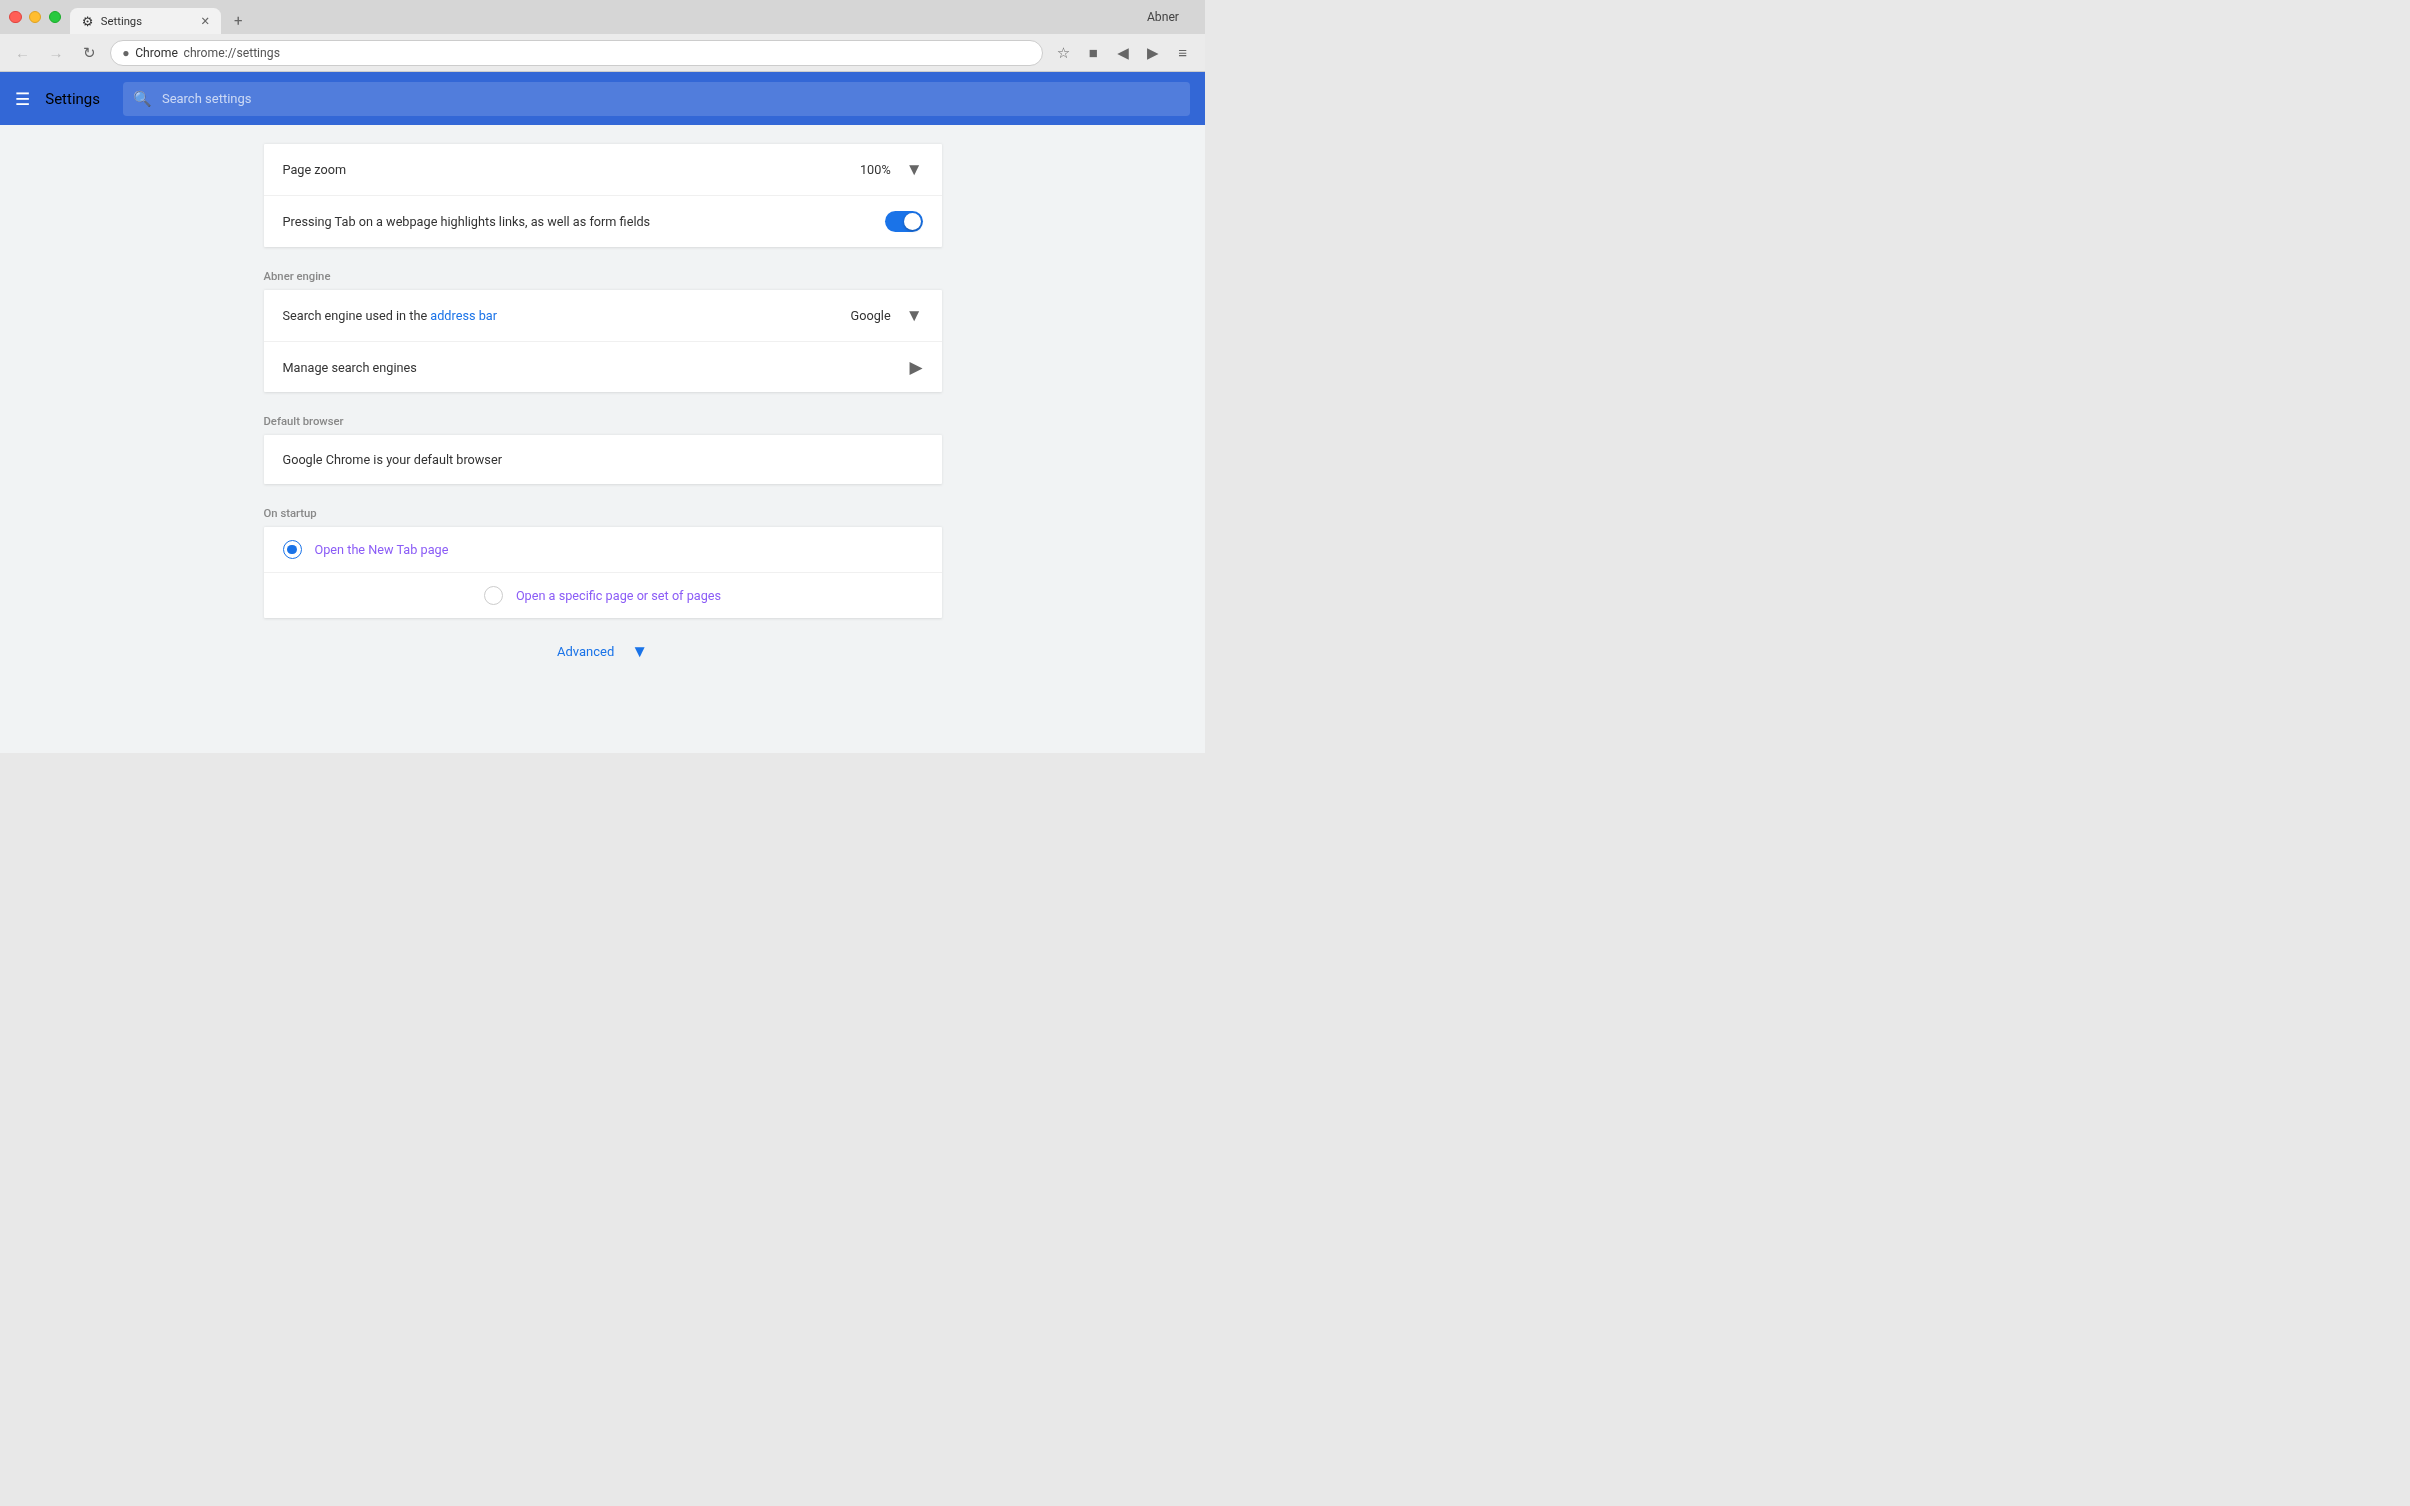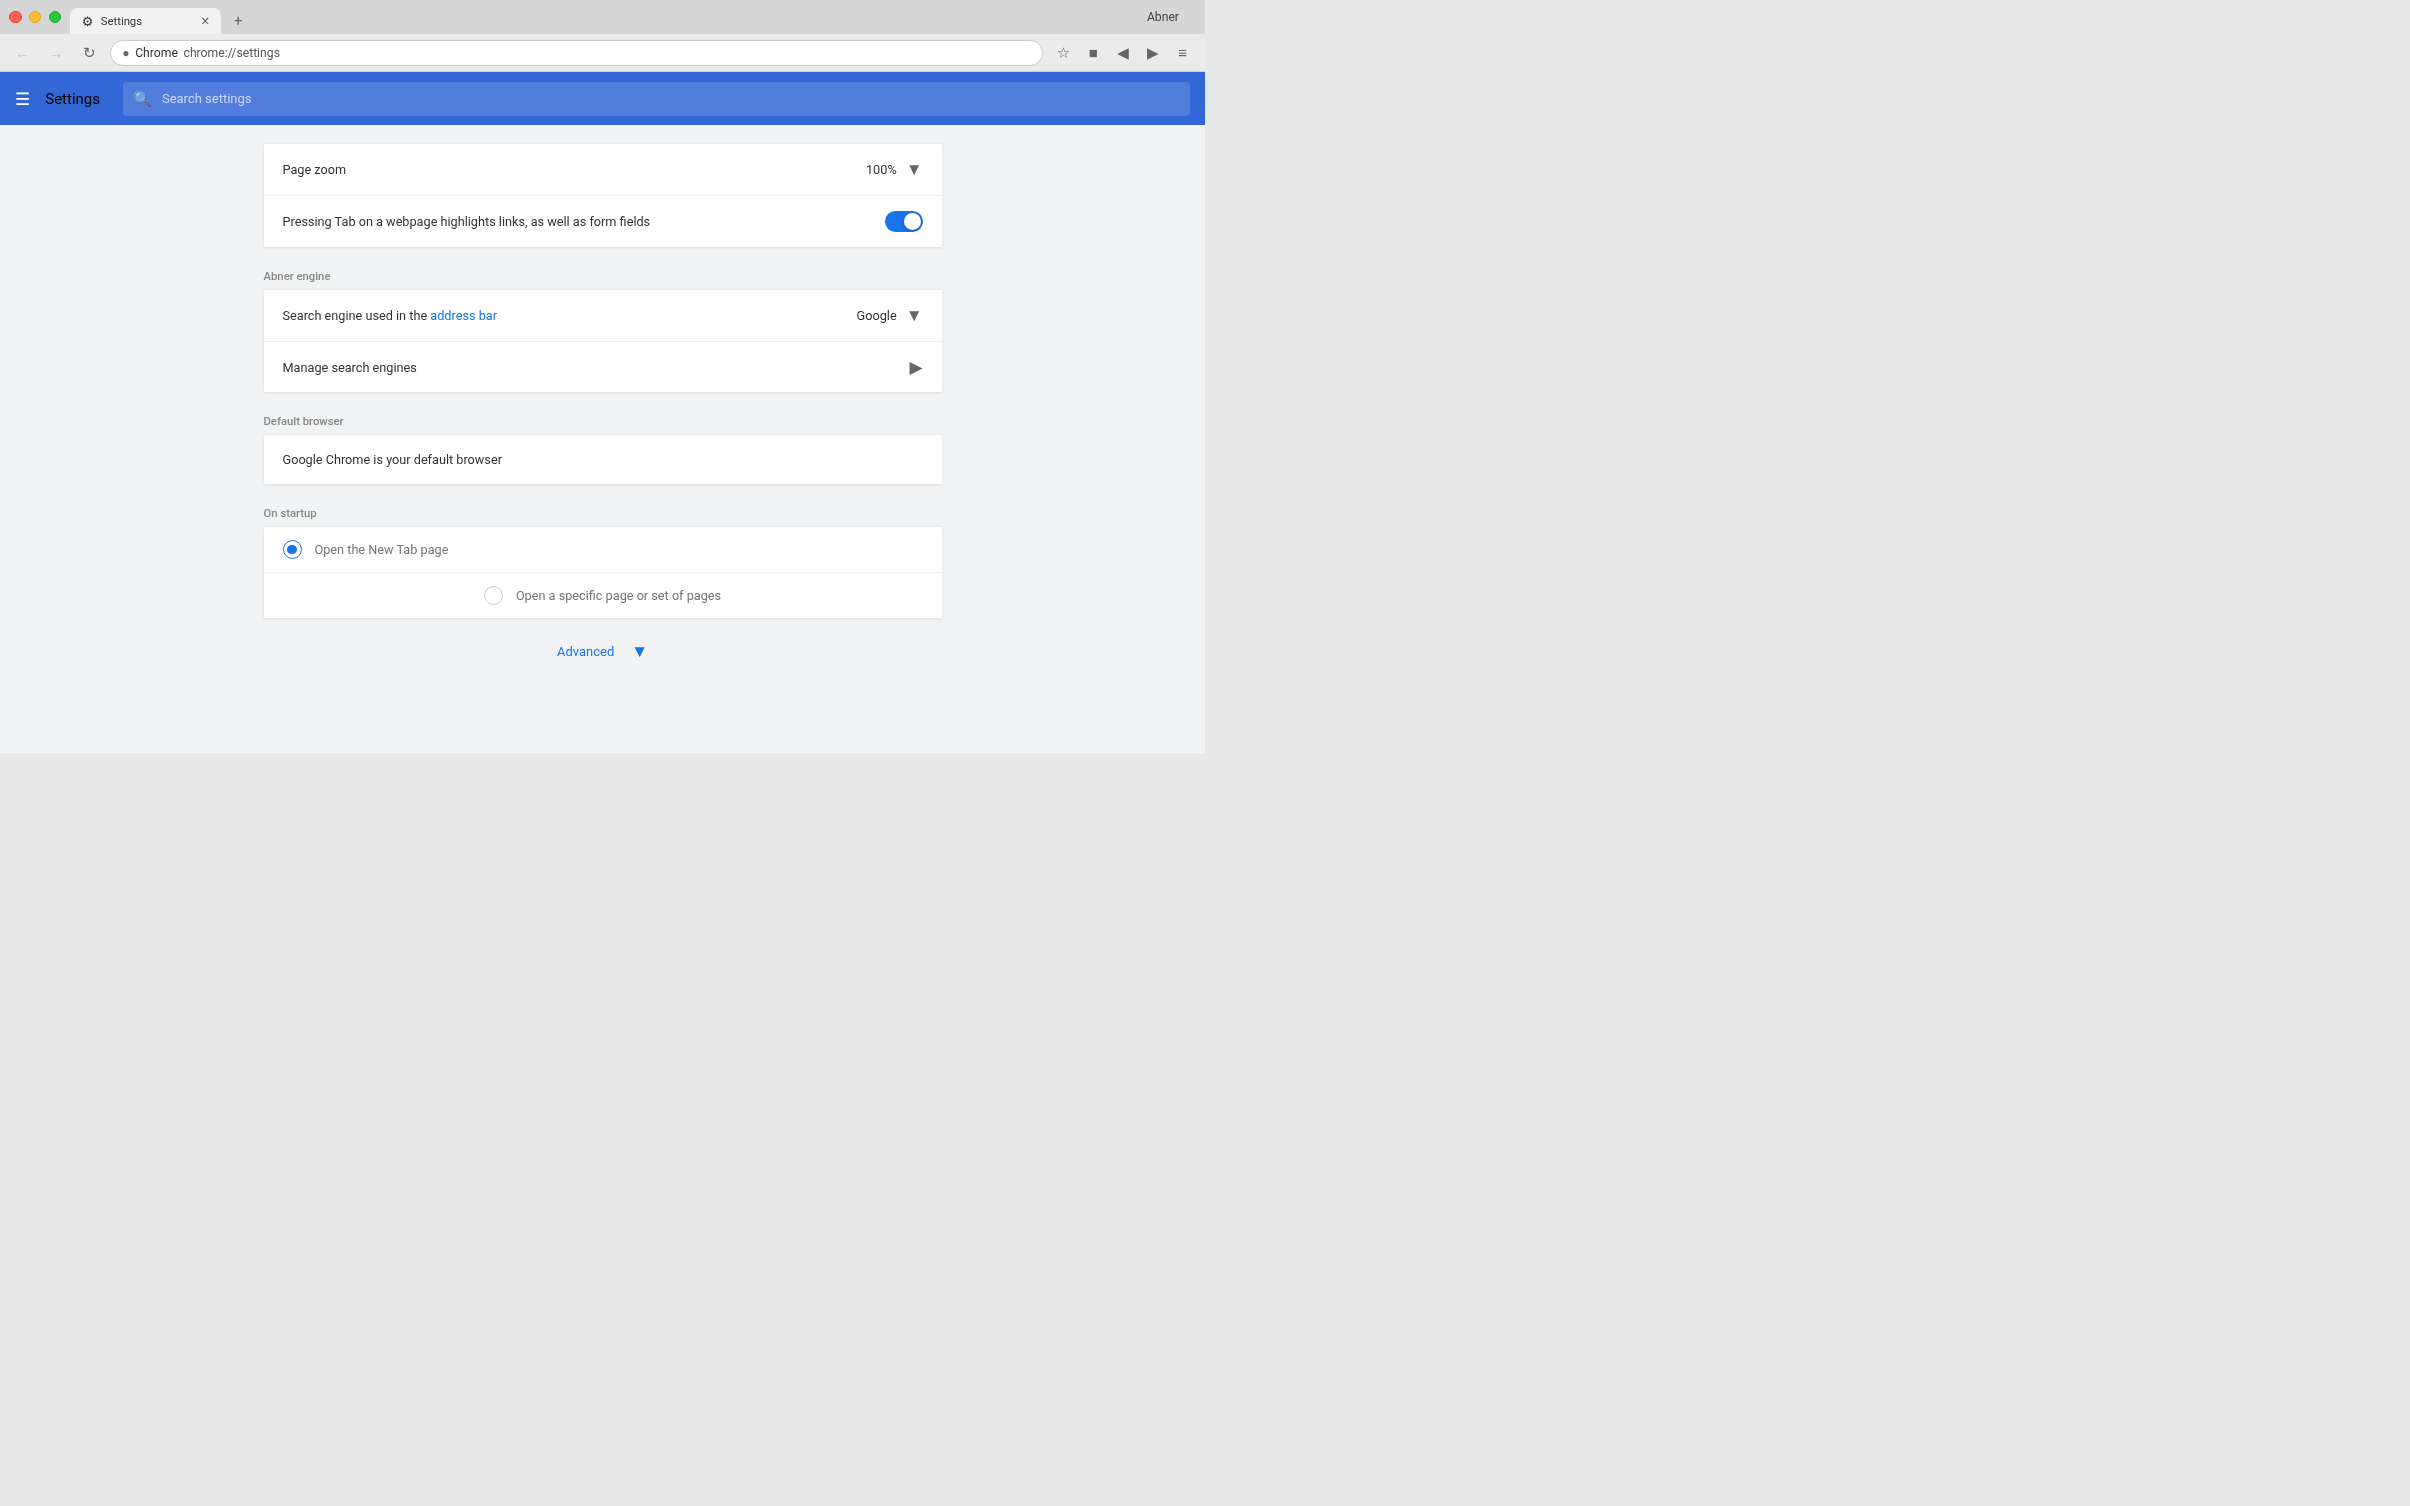--- a/index.html
+++ b/index.html
@@ -153,21 +153,21 @@
       font-size: 12.7px;
       color: #333;
     }
     .settings-row-label .link-text {
       color: #1a73e8;
       text-decoration: none;
     }
     .settings-dropdown {
       display: flex;
       align-items: center;
-      gap: 9px;
+      gap: 15px;
       color: #333;
       font-size: 12.7px;
       cursor: pointer;
     }
     .dropdown-arrow { color: #666; font-size: 17px; }
 
     .toggle-switch {
       width: 38px; height: 21px;
       background: #1a73e8;
       border-radius: 10.4px;
@@ -213,21 +213,21 @@
     .radio-circle.selected {
       border-color: #1a73e8;
     }
     .radio-inner {
       width: 9.4px; height: 9.4px;
       border-radius: 50%;
       background: #1a73e8;
     }
     .radio-label {
       font-size: 12.7px;
-      color: #737373;
+      color: #8b5cf6;
     }
 
     .advanced-btn {
       display: flex;
       align-items: center;
       justify-content: center;
       gap: 17px;
       padding: 15px 0;
       color: #1a73e8;
       font-size: 13px;

